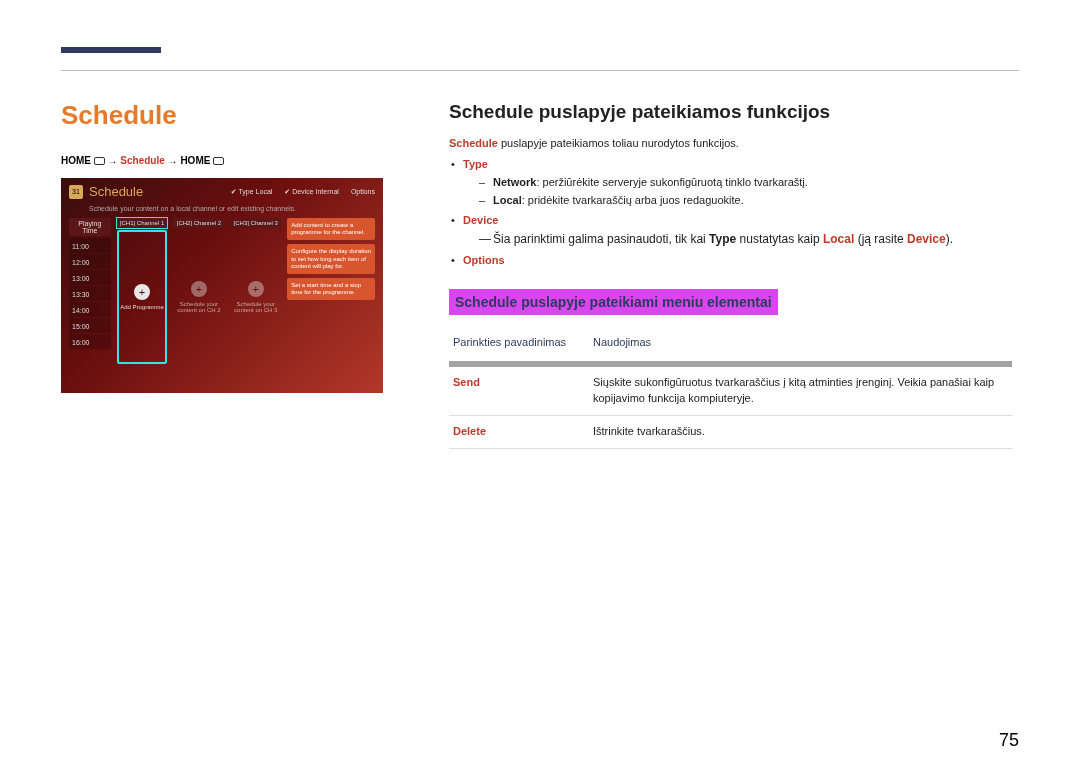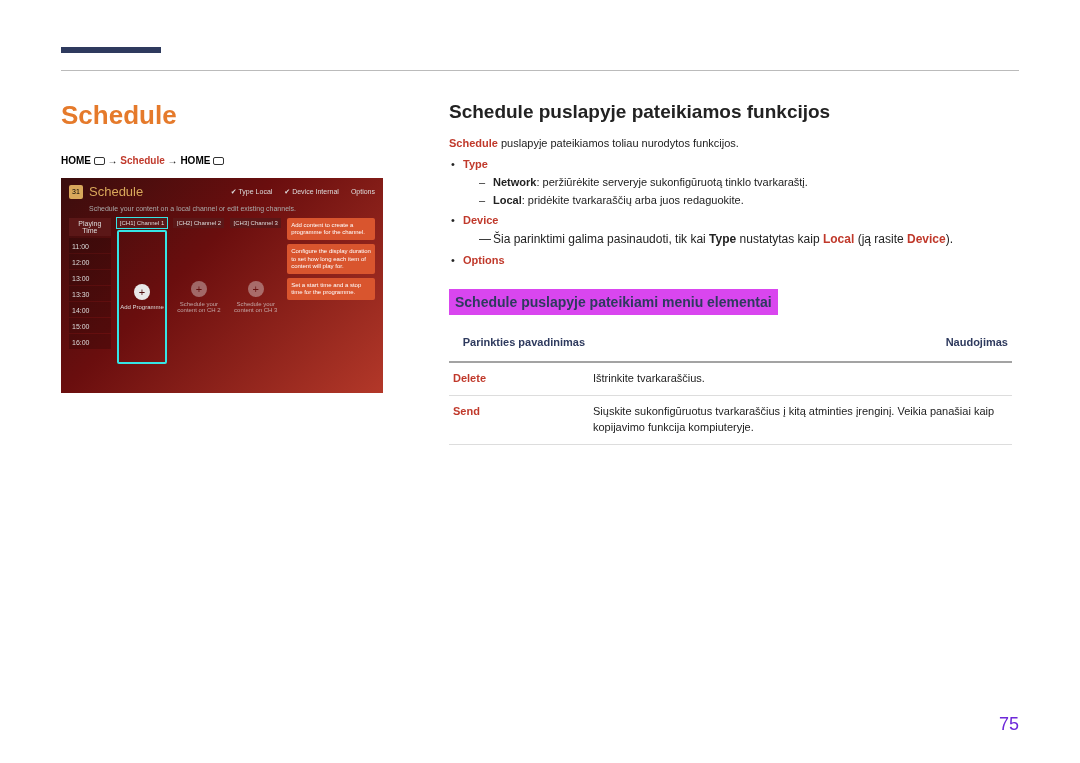--- a/index.html
+++ b/index.html
@@ -106,40 +106,40 @@
     margin-top:14px;
   }
 
   .table {
     margin-top:14px;
     width:100%;
     border-collapse:collapse;
     font-size:11px;
   }
   .table th {
-    text-align:right;
+    text-align:left;
     color:#2e3a5e;
-    font-weight:bold;
+    font-weight:normal;
     padding:6px 4px 10px 4px;
-    border-bottom:2px solid #a3a3a3;
+    border-bottom:6px solid #a3a3a3;
     vertical-align:top;
   }
   .table th:first-child { width:140px; }
   .table td {
     padding:8px 4px;
     border-bottom:1px solid #ddd;
     vertical-align:top;
   }
   .table td:first-child { color:#c0392b; font-weight:bold; }
 
   .page-num {
     position:absolute;
-    bottom:28px; right:61px;
+    bottom:12px; right:61px;
     font-size:18px;
-    color:#6d28d9;
+    color:#000000;
   }
 </style>
 </head>
 <body>
 
 <div class="top-bar"></div>
 <div class="top-line"></div>
 
 <div class="page-title">Schedule</div>
 
@@ -230,24 +230,24 @@
 
   <table class="table">
     <thead>
       <tr>
         <th>Parinkties pavadinimas</th>
         <th>Naudojimas</th>
       </tr>
     </thead>
     <tbody>
       <tr>
+        <td>Send</td>
+        <td>Siųskite sukonfigūruotus tvarkaraščius į kitą atminties įrenginį. Veikia panašiai kaip kopijavimo funkcija kompiuteryje.</td>
+      </tr>
+      <tr>
         <td>Delete</td>
         <td>Ištrinkite tvarkaraščius.</td>
-      </tr>
-      <tr>
-        <td>Send</td>
-        <td>Siųskite sukonfigūruotus tvarkaraščius į kitą atminties įrenginį. Veikia panašiai kaip kopijavimo funkcija kompiuteryje.</td>
       </tr>
     </tbody>
   </table>
 </div>
 
 <div class="page-num">75</div>
 
 </body></html>

